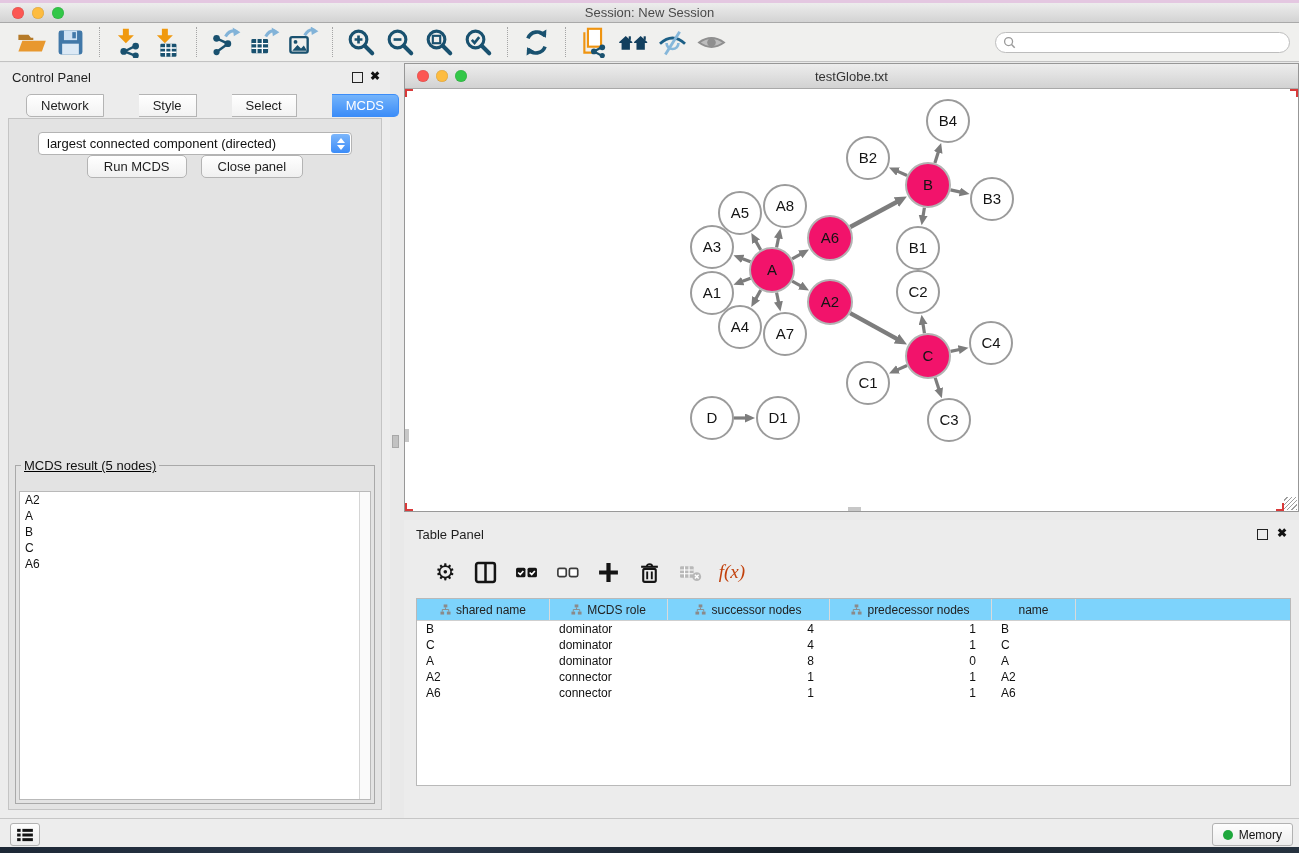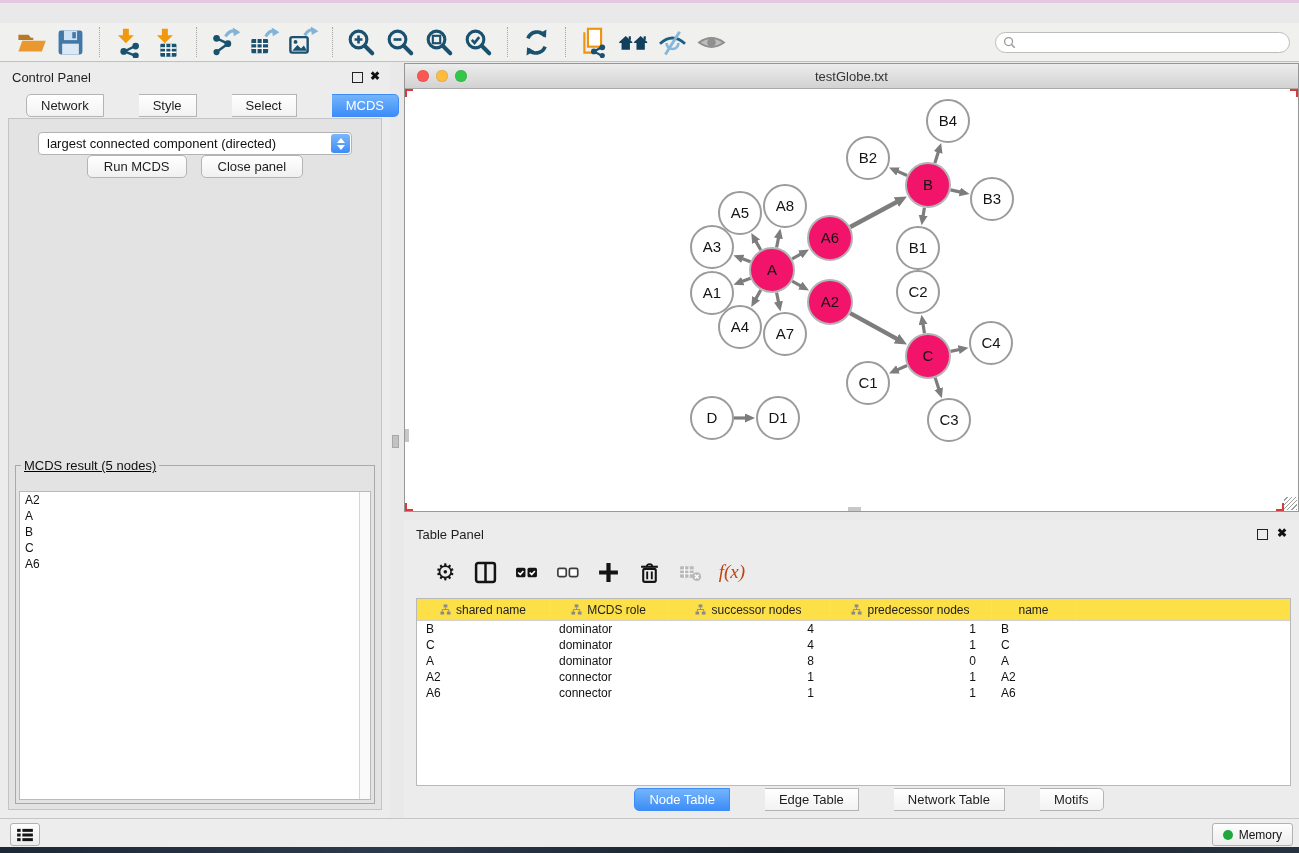--- a/index.html
+++ b/index.html
@@ -72,21 +72,21 @@
   #nub-bottom{position:absolute;left:443px;bottom:0;width:13px;height:4px;background:#c7c7c7;}
   #divider-grip{position:absolute;left:392px;top:435px;width:5px;height:11px;background:#c2c2c2;border:1px solid #a8a8a8;}
   
   #table-panel{position:absolute;left:404px;top:520px;width:895px;bottom:35px;background:#ececec;}
   #tp-float{right:31px;} #tp-close{right:12px;}
   #tp-toolbar{position:absolute;left:4px;top:32px;height:40px;display:flex;align-items:center;padding-left:18px;}
   .tpi{width:23px;height:23px;margin:0 9px;flex:0 0 auto;}
   .tpi-txt{font-size:23px;line-height:23px;color:#161616;margin:0 9px;}
   #fx-label{font-family:"Liberation Serif",serif;font-style:italic;font-size:19px;color:#c2410c;margin:16px 8px;}
   #tbl-box{position:absolute;left:12px;right:8px;top:78px;bottom:32px;background:#fff;border:1px solid #b9b9b9;overflow:hidden;}
-  #tbl-head{display:flex;height:21px;background:#fde047;border-bottom:1px solid #cfcfcf;align-items:center;}
+  #tbl-head{display:flex;height:21px;background:#7dd3fc;border-bottom:1px solid #cfcfcf;align-items:center;}
   .hcell{display:flex;align-items:center;justify-content:center;gap:5px;height:100%;
          border-right:1px solid #dadada;font-size:12px;color:#222;box-sizing:border-box;}
   .hcell:last-child{border-right:none;}
   .tree-ico{width:11px;height:11px;flex:0 0 auto;}
   .trow{display:flex;height:16px;align-items:center;}
   .tcell{font-size:12px;color:#111;box-sizing:border-box;overflow:hidden;white-space:nowrap;}
   .al-l{text-align:left;padding-left:9px;} .al-r{text-align:right;padding-right:16px;}
   #tp-tabs{position:absolute;left:0;right:0;bottom:7px;display:flex;justify-content:center;}
   
   #status-bar{position:absolute;left:0;right:0;top:818px;height:29px;background:#ededed;border-top:1px solid #c6c6c6;}
@@ -98,20 +98,26 @@
   #memory-label{font-size:12px;color:#111;}
   #desktop-strip{position:absolute;left:0;right:0;top:847px;height:6px;
                  background:linear-gradient(90deg,#1d2836,#2c3a4d 30%,#172029 60%,#26323f);}
 </style>
 </head>
 <body>
 
 <div id="app">
   <div id="pink-strip"></div>
 
+  <div id="titlebar">
+    <span class="light lt-red"></span>
+    <span class="light lt-yel"></span>
+    <span class="light lt-grn"></span>
+    <span id="app-title">Session: New Session</span>
+  </div>
 
   <div id="main-toolbar">
     <svg class="tbi" viewBox="0 0 26 26">
       <path d="M2 6.5h8.5l2 2.5H14.5v2H2z" fill="#b57a28"></path>
       <path d="M2 20.5l3.3-9H25l-3.3 9z" fill="#e8982e"></path>
     </svg>
     <svg class="tbi" viewBox="0 0 26 26">
       <rect x="3" y="3" width="20" height="20" rx="2" fill="#4178a8"></rect>
       <rect x="7.5" y="3" width="11" height="8" fill="#cfe2f3"></rect>
       <rect x="14.5" y="4.3" width="3" height="5.2" fill="#4178a8"></rect>
@@ -517,26 +523,20 @@
           </div>
           <div class="trow">
             <div class="tcell al-l" style="width: 133px; flex: 0 0 auto;">A6</div>
             <div class="tcell al-l" style="width: 118px; flex: 0 0 auto;">connector</div>
             <div class="tcell al-r" style="width: 162px; flex: 0 0 auto;">1</div>
             <div class="tcell al-r" style="width: 162px; flex: 0 0 auto;">1</div>
             <div class="tcell al-l" style="width: 84px; flex: 0 0 auto;">A6</div>
           </div>
         </div>
     </div>
-    <div id="tp-tabs">
-        <div class="seg sel">Node Table</div>
-        <div class="seg">Edge Table</div>
-        <div class="seg">Network Table</div>
-        <div class="seg">Motifs</div>
-      </div>
   </div>
 
   <div id="status-bar">
     <span id="list-btn">
       <svg width="16" height="14" viewBox="0 0 18 16">
         <g fill="#141414">
           <rect x="0" y="1" width="4" height="3.4"></rect>
             <rect x="6" y="1" width="12" height="3.4"></rect>
           <rect x="0" y="6.3" width="4" height="3.4"></rect>
             <rect x="6" y="6.3" width="12" height="3.4"></rect>

